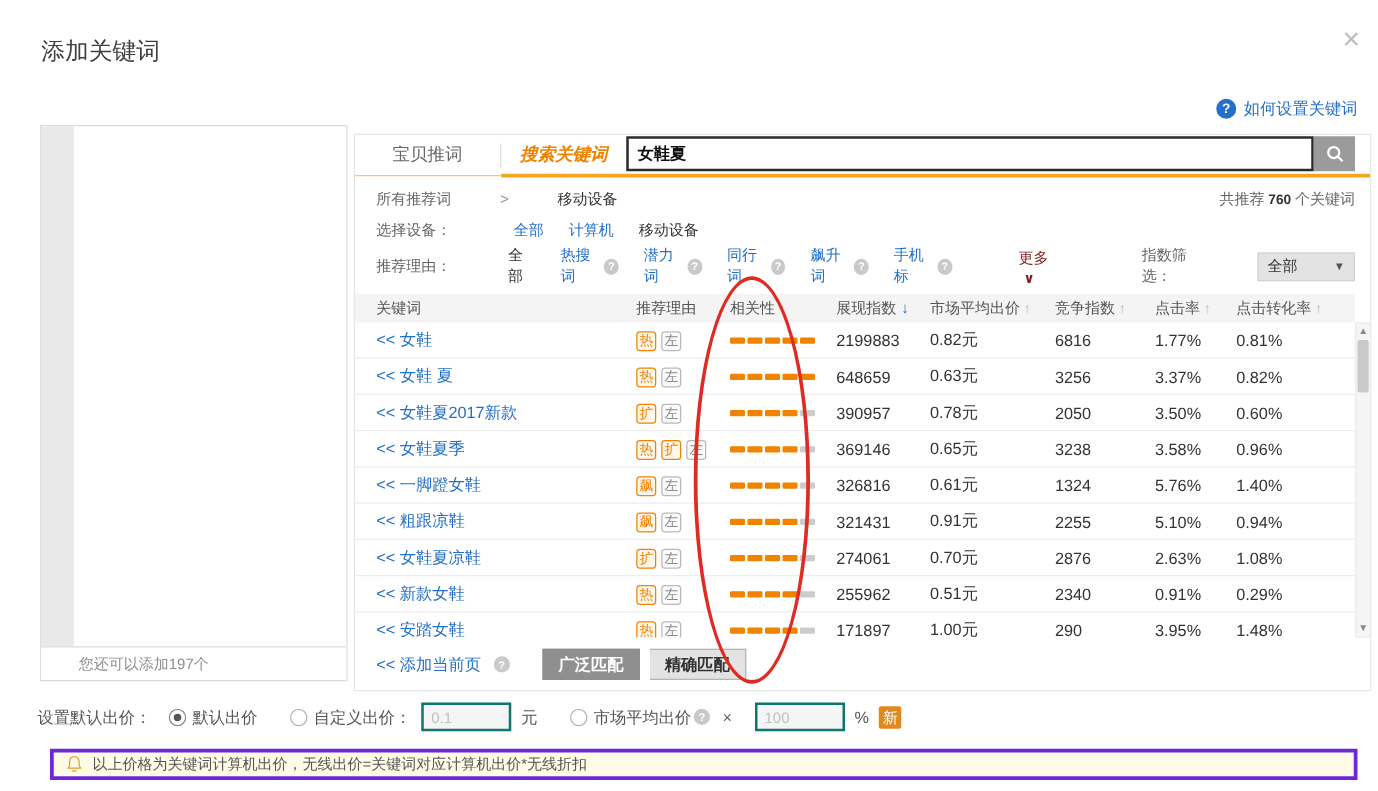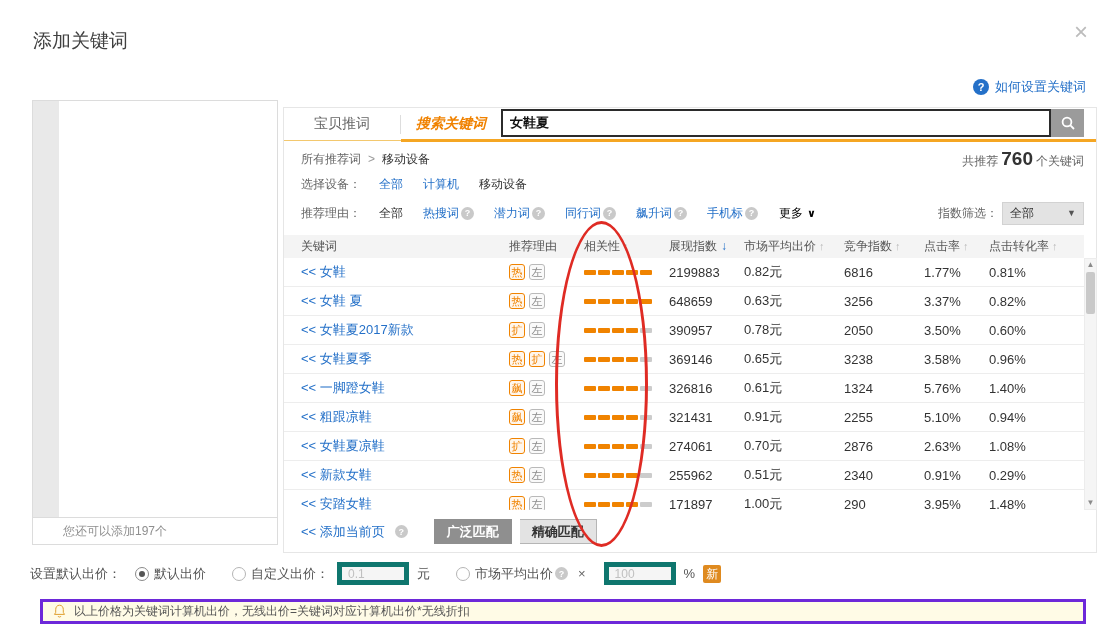--- a/index.html
+++ b/index.html
@@ -24,32 +24,32 @@
   .tabbar { position:relative; height:33px; }
   .tab { position:absolute; top:0; height:33px; line-height:31px; font-size:14px; text-align:center; cursor:pointer; }
   .tab-inactive { left:0; width:116px; color:#666; }
   .tab-divider { position:absolute; left:116px; top:7px; height:19px; width:1px; background:#ddd; }
   .tab-active { left:117px; width:100px; color:#f08200; font-weight:bold;font-style:italic; }
   .underline-thin { position:absolute; bottom:0; left:0; right:0; height:1px; background:#f3c86e; }
   .underline-strong { position:absolute; bottom:-1px; left:117px; right:0; height:3px; background:#f5a623; }
   .search-input { position:absolute; left:217px; top:1px; width:550px; height:28px; border:2px solid #2b2b2b; font-size:13px; font-weight:bold; padding:0 7px; color:#111; font-family:inherit; outline:none; }
   .search-btn { position:absolute; left:767px; top:1px; width:33px; height:28px; background:#9b9b9b; border:none; display:flex; align-items:center; justify-content:center; cursor:pointer; }
 
-  .filter-row { display:flex; align-items:center; font-size:12px; padding-left:17px; padding-right:12px; }
+  .filter-row { display:flex; align-items:center; font-size:12px; padding-left:17px; padding-right:12px;gap:32px; }
   .row-breadcrumb { height:30px; padding-top:6px; }
   .row-device { height:27px;align-items:center; }
   .row-reason { height:30px; }
   .spacer { flex:1; }
   .crumb-parent { color:#666; } .crumb-sep { color:#999; margin:0 7px; } .crumb-current { color:#333; }
-  .summary { color:#666; } .summary b { color:#333; font-size:19px; margin:0 3px;text-align:right; }
+  .summary { color:#666; } .summary b { color:#333; font-size:11px; margin:0 3px;text-align:right; }
   .filter-label { color:#666; width:78px; }
   .blue-link { color:#2470c8; cursor:pointer; text-decoration:none; }
   .opt { margin-right:20px; cursor:pointer; display:inline-flex; align-items:center; }
   .opt-dark { color:#333; }
-  .more-link { color:#000000; margin-left:1px; cursor:pointer; }
+  .more-link { color:#7f1d1d; margin-left:1px; cursor:pointer; }
   .more-caret { font-weight:bold; font-size:11px; margin-left:4px; }
   .index-label { color:#666; }
   .index-select { display:inline-flex; align-items:center; justify-content:space-between; width:82px; height:23px; background:#e3e3e3; border:1px solid #d2d2d2; padding:0 7px; margin-left:4px; cursor:pointer; color:#333; }
   .index-caret { font-size:9px; color:#555; }
 
   .thead { display:grid; grid-template-columns:225px 75px 85px 75px 100px 80px 65px 95px; height:23px; margin-top:7px; background:#f4f4f4; align-items:center; font-size:12px; color:#555; width:800px; }
   .thead .hcell:first-child { padding-left:17px; }
   .sort-up { color:#b9b9b9; font-size:11px; margin-left:3px; }
   .sort-down-active { color:#2470c8; font-size:12px; font-weight:bold; margin-left:4px; }
 
@@ -70,21 +70,21 @@
   .tfoot { display:flex; align-items:center; margin-top:9px; padding-left:17px; font-size:13px; gap:8px; }
   .match-btn { height:25px; padding:0 12px; font-size:13px; font-weight:bold; border:1px solid #b5b5b5; cursor:pointer; font-family:inherit; }
   .btn-broad { background:#8f8f8f; color:#fff; border-color:#8f8f8f; margin-left:18px; }
   .btn-exact { background:#e3e3e3; color:#333; border-left:none; }
 
   
   .bid-row { position:absolute; left:30px; top:562px; display:flex; align-items:center; font-size:13px; color:#555; }
   .radio { width:14px; height:14px; border:1px solid #b5b5b5; border-radius:50%; display:inline-block; position:relative; background:#fff; margin-right:5px; flex:none; cursor:pointer; }
   .radio.sel { border-color:#8a8a8a; }
   .radio.sel::after { content:''; position:absolute; left:3px; top:3px; width:6px; height:6px; border-radius:50%; background:#555; }
-  .bid-input { width:72px; height:23px; border:5px solid #0f766e; background:#f5f5f5; color:#c0c0c0; font-size:12px; padding:0 6px; margin:0 8px; font-family:inherit; }
+  .bid-input { width:72px; height:23px; border:2px solid #0f766e; background:#f5f5f5; color:#c0c0c0; font-size:12px; padding:0 6px; margin:0 8px; font-family:inherit; }
   .bid-x { color:#666; margin:0 10px; font-size:13px; }
   .new-badge { display:inline-block; width:18px; height:18px; line-height:18px; text-align:center; background:#df8a1f; color:#fff; font-size:12px; border-radius:2px; margin-left:8px; }
   .bid-gap { width:26px; } .bid-gap-sm { width:14px; }
 
   
   .notice { position:absolute; left:40px; top:599px; width:1046px; height:25px; background:#fffbe6; border:3px solid #6d28d9; display:flex; align-items:center; font-size:12px; color:#555; padding-left:10px; gap:8px; }
 
   
   .red-ellipse { position:absolute; left:555px; top:221px; width:93px; height:326px; border:3px solid #df2b24; border-radius:50%; pointer-events:none; }
 </style>

